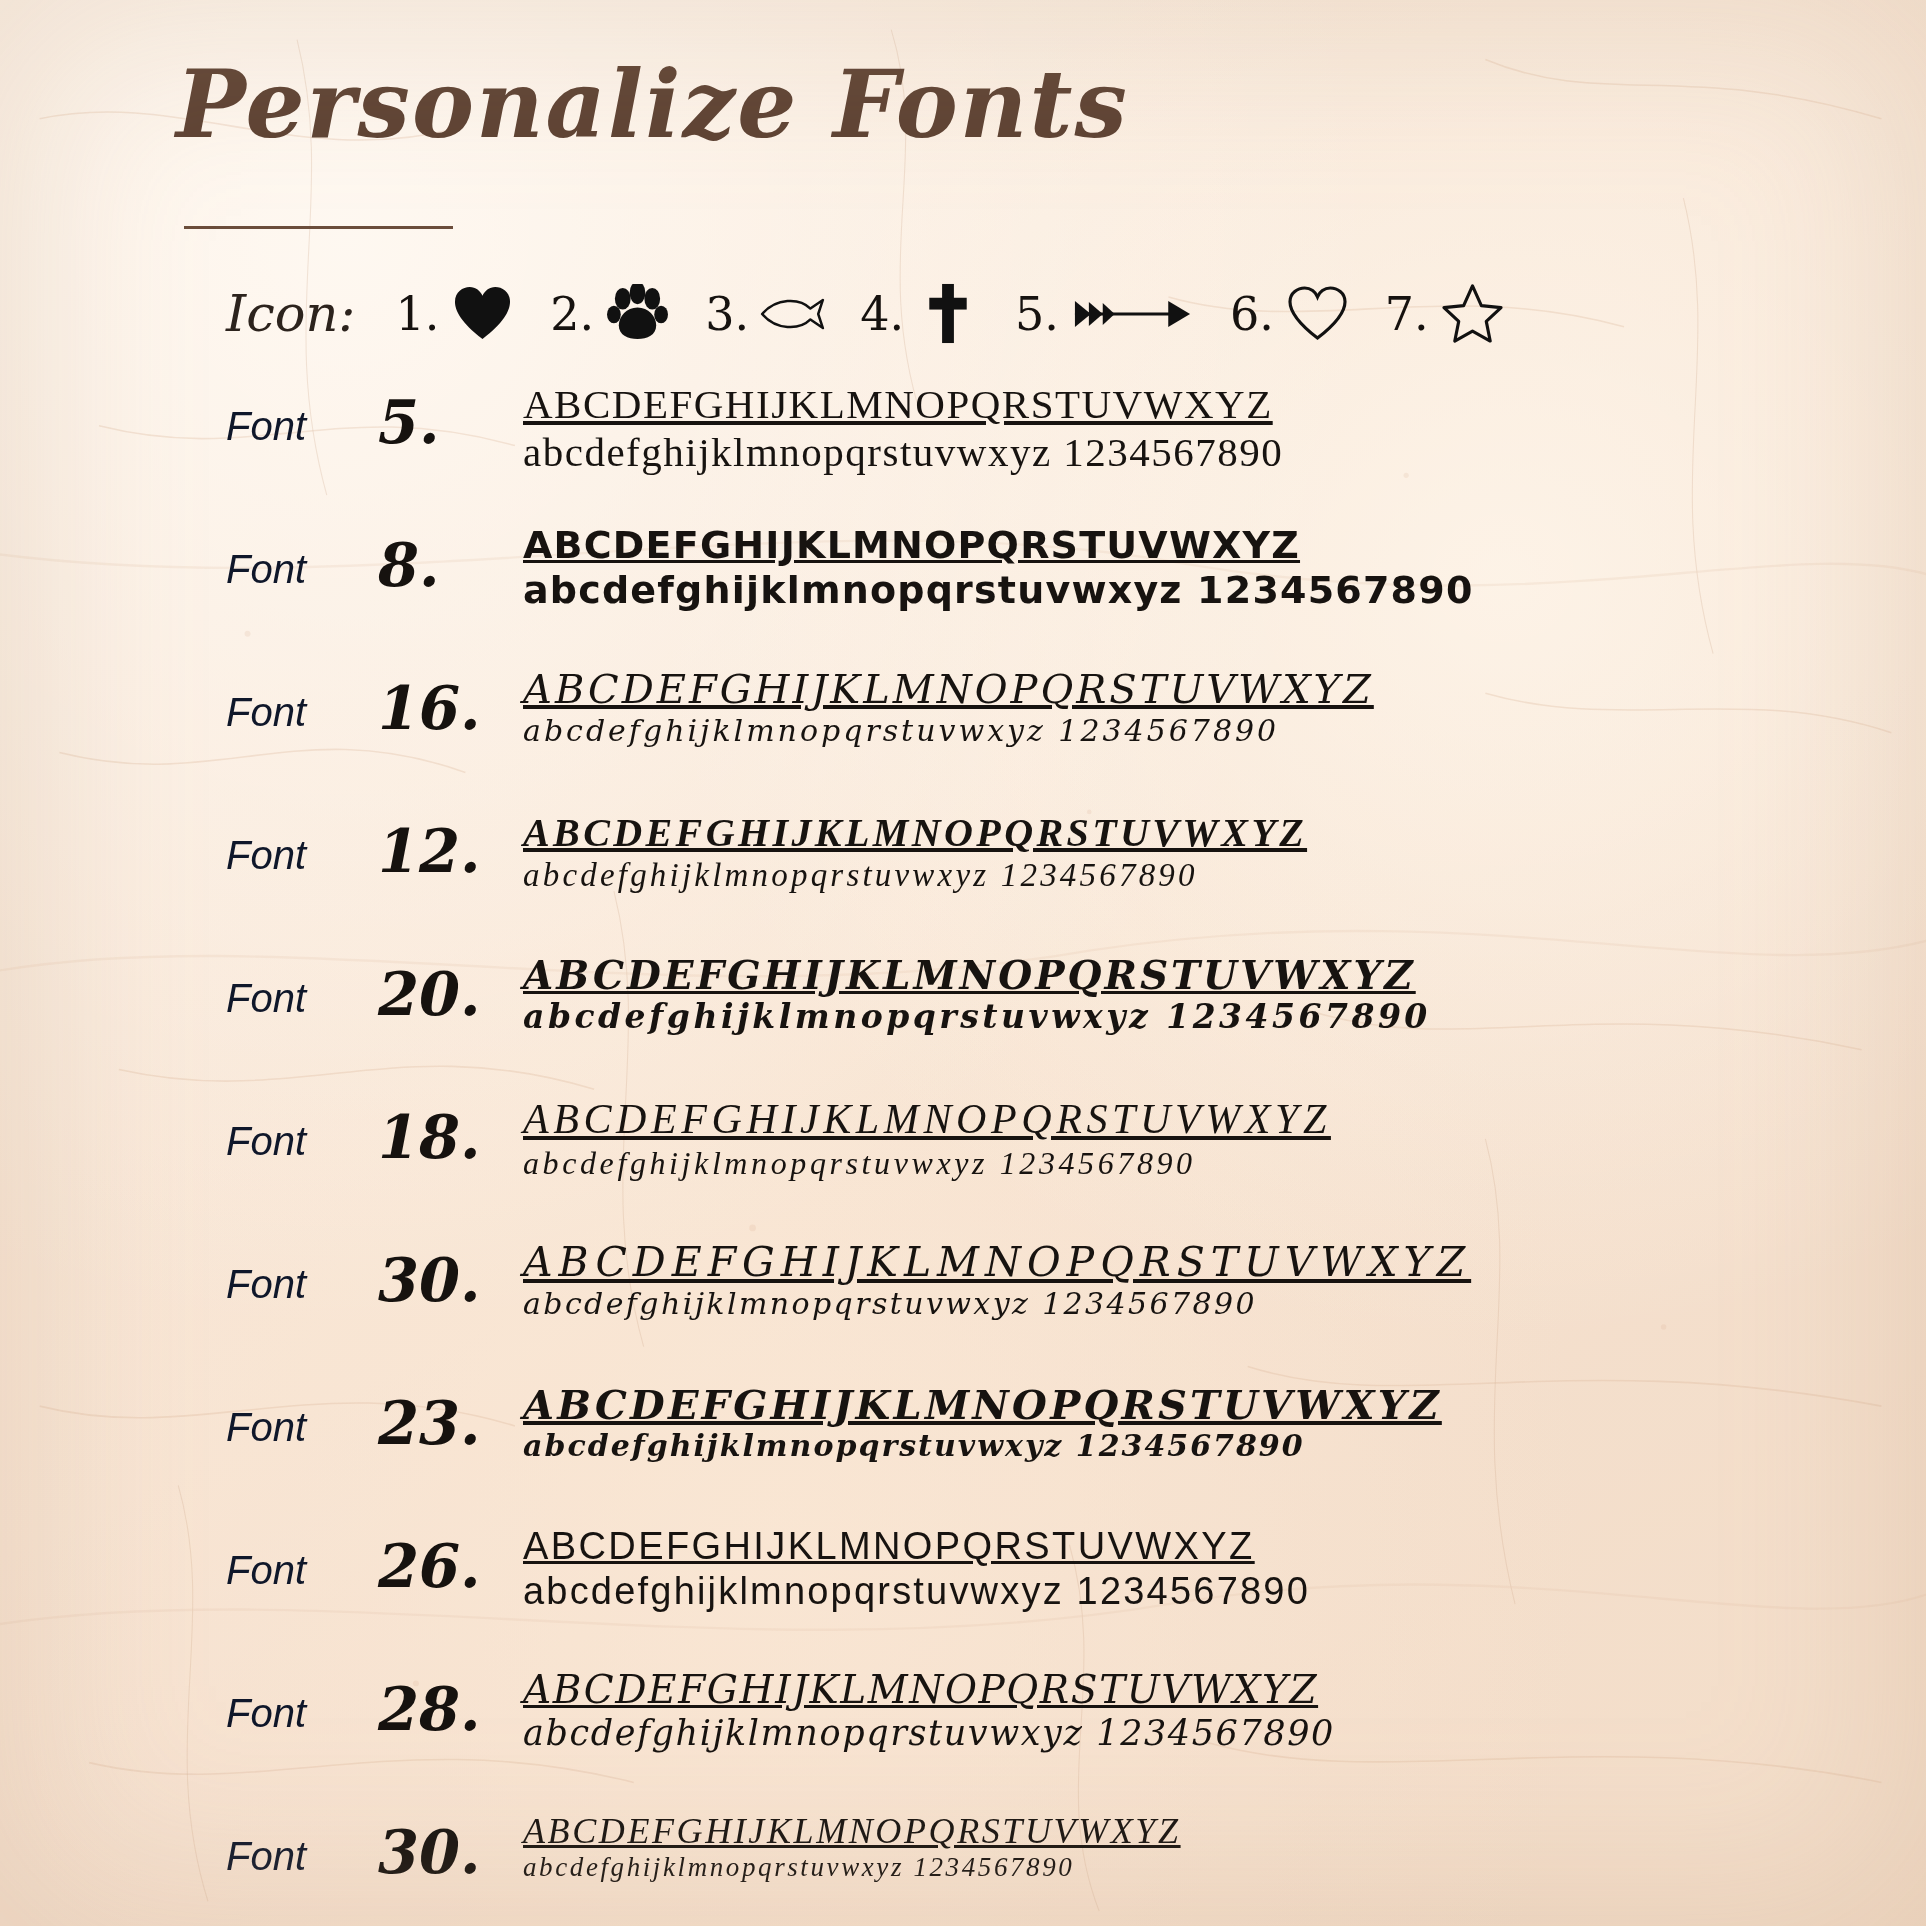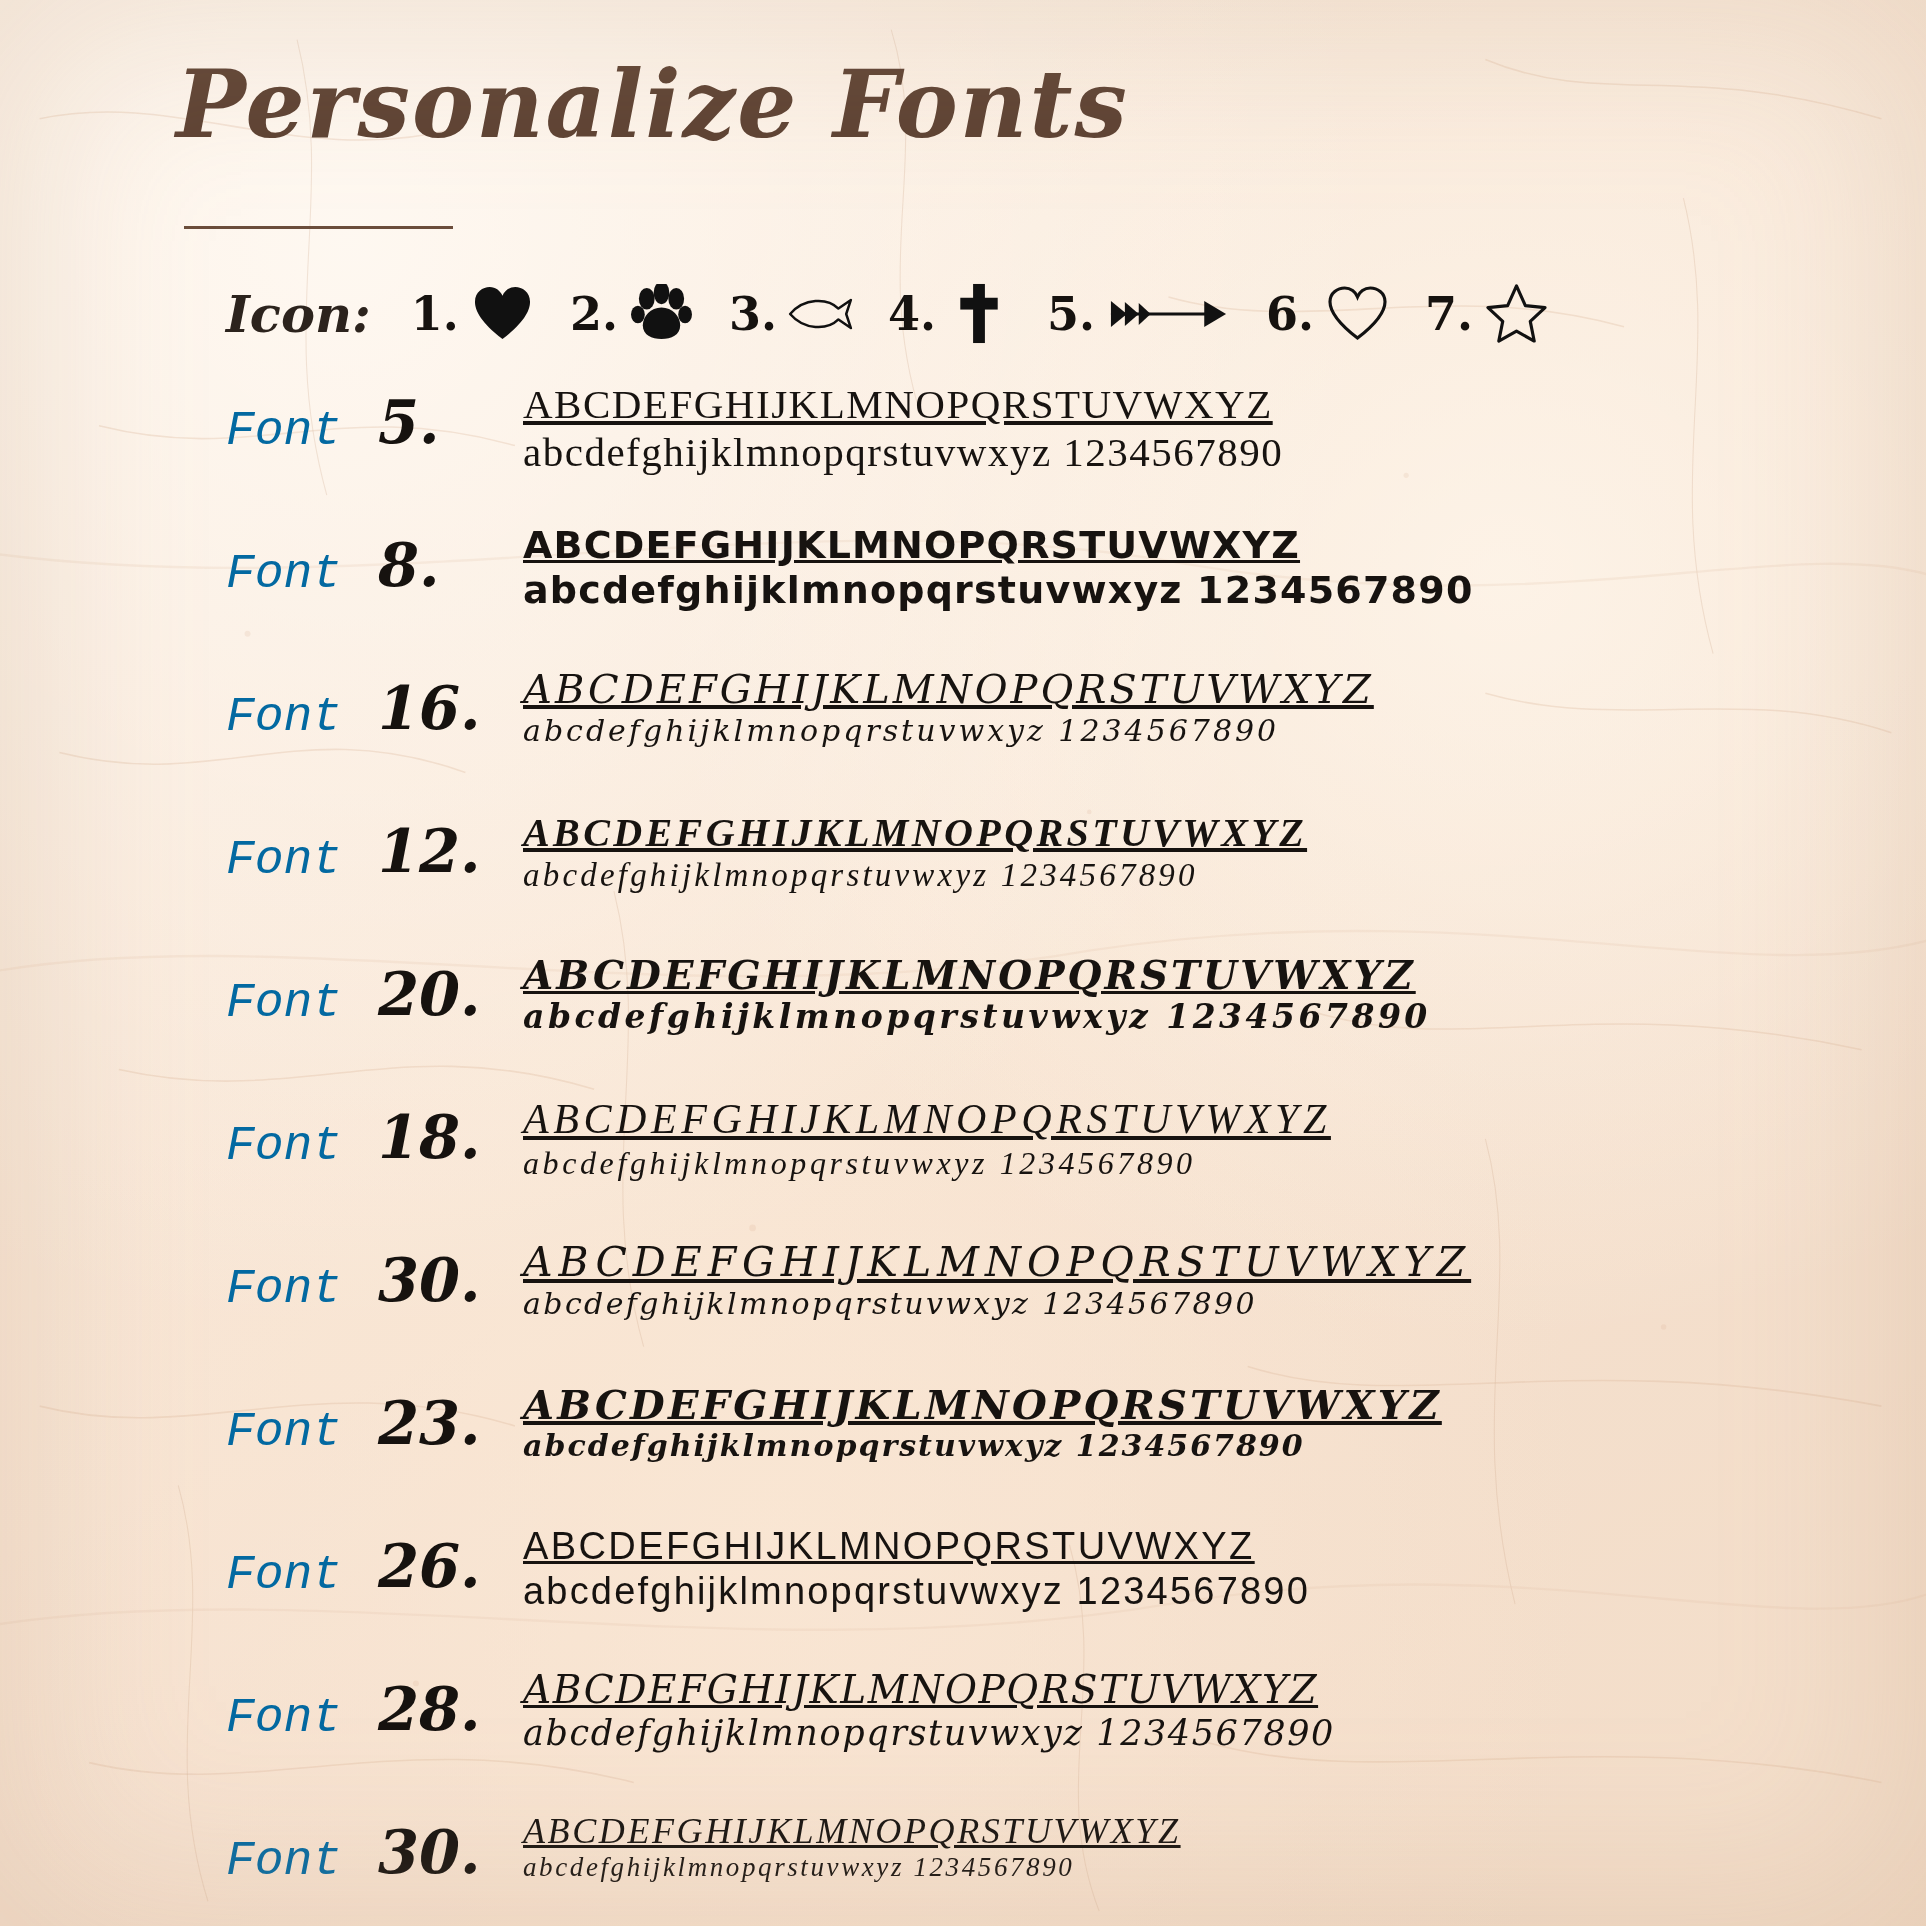--- a/index.html
+++ b/index.html
@@ -67,21 +67,20 @@
 
   
   .icon-row {
     position: absolute;
     left: 226px;
     top: 269px;
     width: 1544px;
     height: 89px;
     display: flex;
     align-items: center;
-    font-weight: bold;
   }
   .icon-label {
     font-family: "DejaVu Serif", serif;
     font-style: italic;
     font-size: 51px;
     color: #2c231d;
     margin-right: 40px;
     white-space: nowrap;
   }
   .icon-cell {
@@ -112,24 +111,24 @@
     width: 1927px;
   }
   .font-row {
     position: relative;
     height: 143px;
   }
   .row-font-word {
     position: absolute;
     left: 226px;
     top: 28px;
-    font-family: Liberation Mono, monospace;
+    font-family: Liberation Sans, sans-serif;
     font-style: italic;
-    font-size: 48px;
-    color: #0369a1;
+    font-size: 40px;
+    color: #0f172a;
   }
   .row-number {
     position: absolute;
     left: 378px;
     top: 12px;
     font-family: "DejaVu Serif", serif;
     font-style: italic;
     font-weight: 700;
     font-size: 59px;
     color: #16120f;

